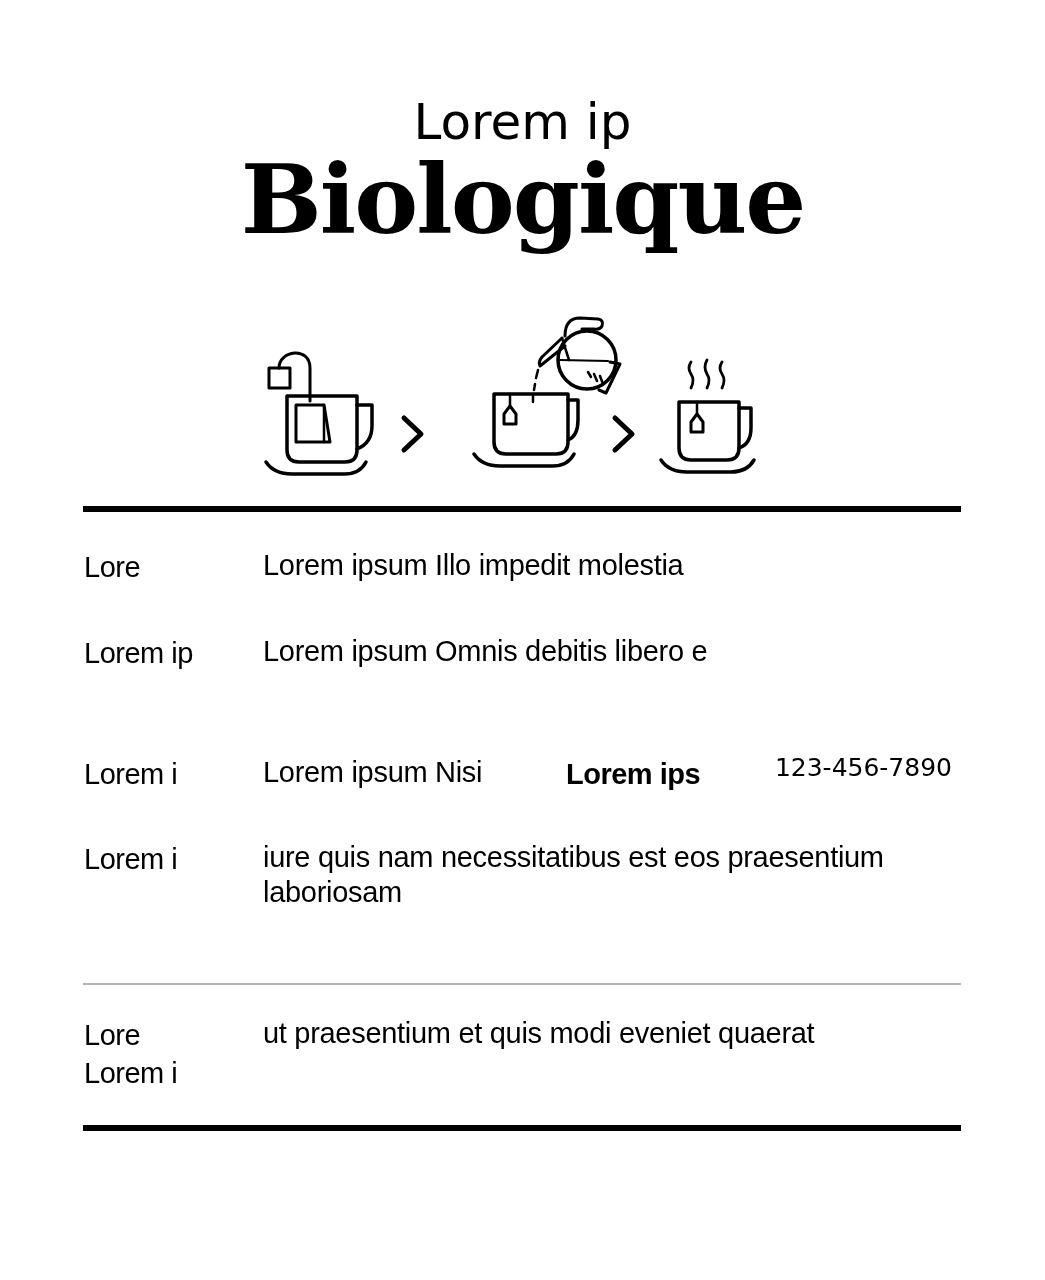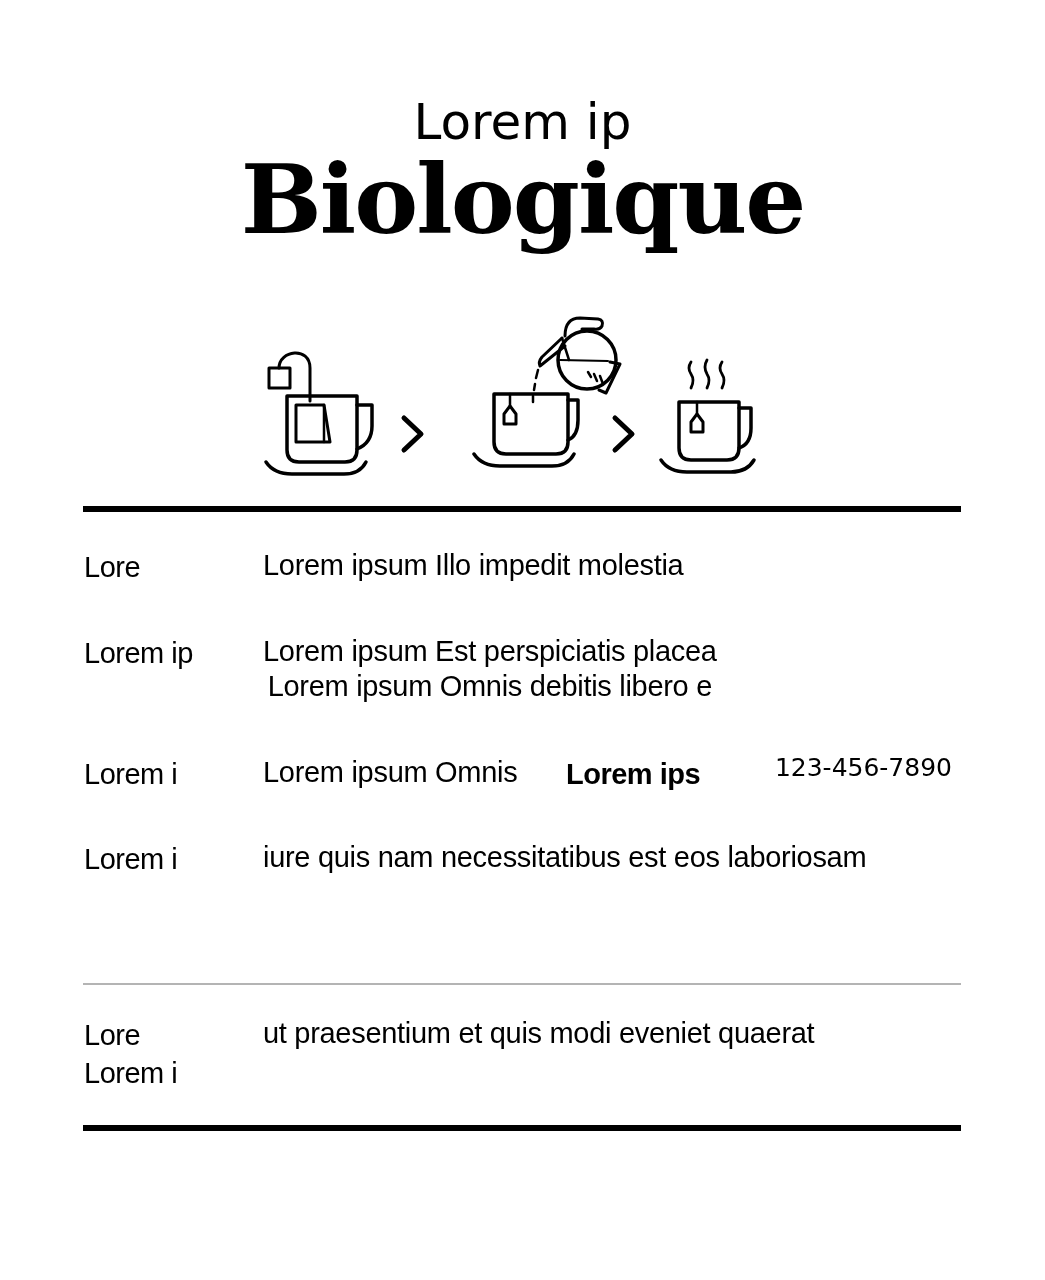--- a/index.html
+++ b/index.html
@@ -25,21 +25,21 @@
 
     .row { position: absolute; left: 84px; width: 877px; }
     .label {
       position: absolute; left: 0; top: 0;
       font-family: "Liberation Sans", sans-serif; font-weight: 400;
       font-size: 29px; line-height: 38px; letter-spacing: -0.5px;
     }
     .value {
       position: absolute; left: 179px; top: 0;
       font-family: "Liberation Sans", sans-serif; font-weight: 400;
-      font-size: 29px; line-height: 35px; letter-spacing: -0.3px; white-space: nowrap; text-align: center;
+      font-size: 29px; line-height: 35px; letter-spacing: -0.3px; white-space: nowrap;
     }
     .value-line { display: block; }
     .label-line { display: block; }
     .inline-label {
       position: absolute; left: 482px; top: 0;
       font-weight: 700; font-size: 29px; line-height: 38px; letter-spacing: -0.5px;
     }
     .phone {
       position: absolute; right: 9px; top: -6px;
       font-family: "DejaVu Sans", sans-serif; font-size: 25px; line-height: 38px; letter-spacing: 0px;
@@ -121,42 +121,42 @@
   <div class="value">
     <span class="value-line">Lorem ipsum Illo impedit molestia</span>
   </div>
 </div>
 
 <div class="row" style="top:634px;">
   <div class="label">
     <span class="label-line">Lorem ip</span>
   </div>
   <div class="value">
-    <span class="value-line">Lorem ipsum Est perspiciatis placea</span>
     <span class="value-line">Lorem ipsum Omnis debitis libero e</span>
   </div>
 </div>
 
 <div class="row" style="top:755px;">
   <div class="label">
     <span class="label-line">Lorem i</span>
   </div>
   <div class="value">
-    <span class="value-line">Lorem ipsum Omnis</span>
+    <span class="value-line">Lorem ipsum Nisi</span>
   </div>
   <div class="inline-label">Lorem ips</div>
   <div class="phone">123-456-7890</div>
 </div>
 
 <div class="row" style="top:840px;">
   <div class="label">
     <span class="label-line">Lorem i</span>
   </div>
   <div class="value">
-    <span class="value-line">iure quis nam necessitatibus est eos laboriosam</span>
+    <span class="value-line">iure quis nam necessitatibus est eos praesentium</span>
+    <span class="value-line">laboriosam</span>
   </div>
 </div>
 
 <div class="rule-thin" style="top:983px;"></div>
 
 <div class="row" style="top:1016px;">
   <div class="label">
     <span class="label-line">Lore</span>
     <span class="label-line">Lorem i</span>
   </div>

